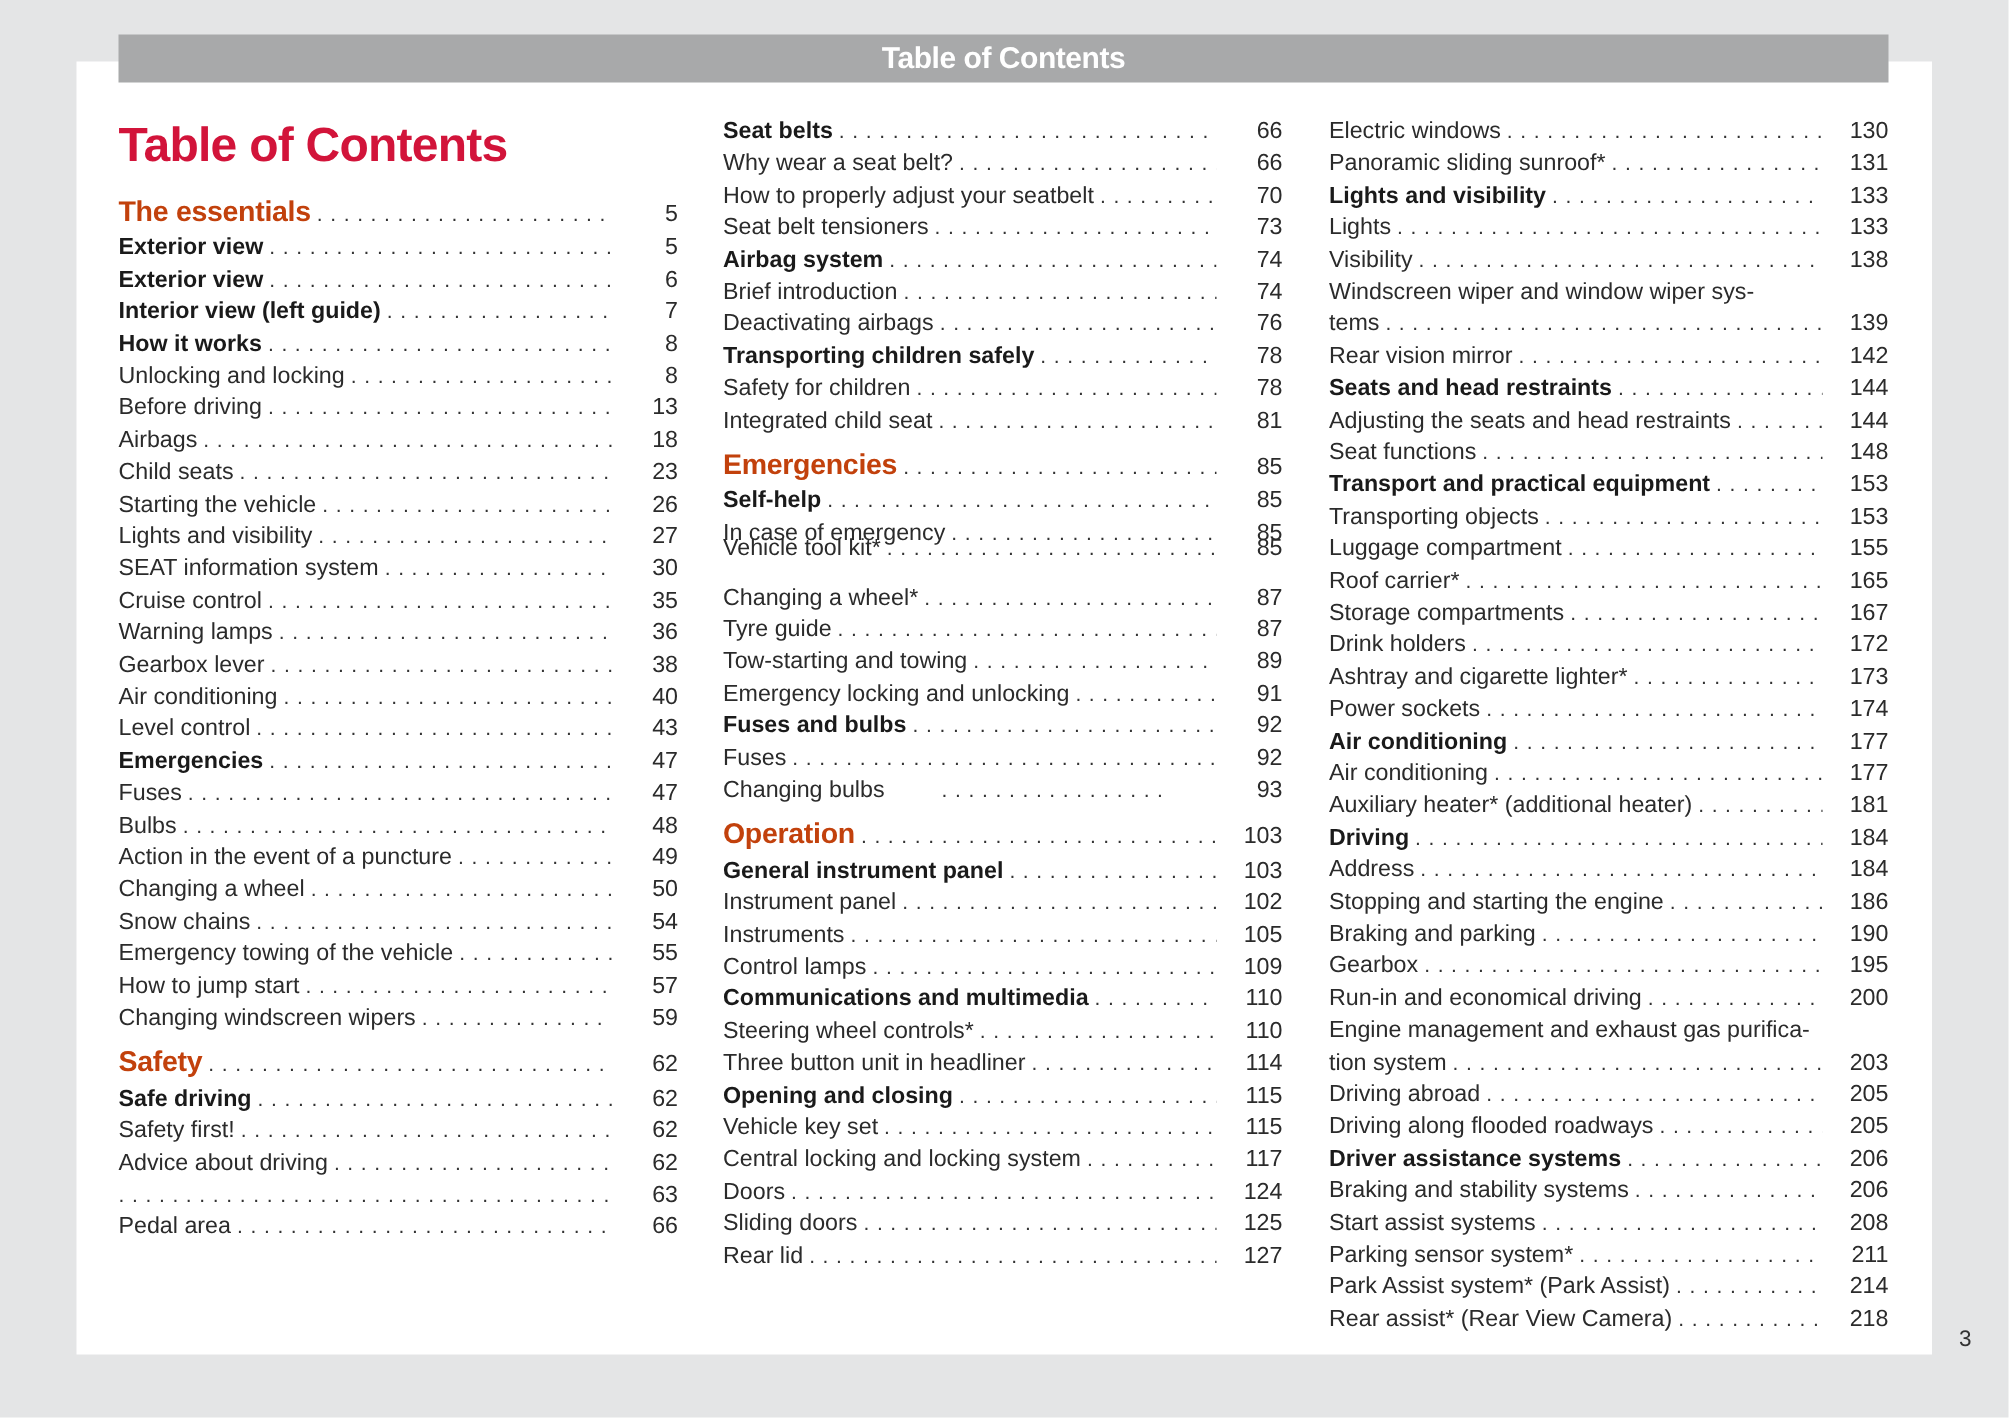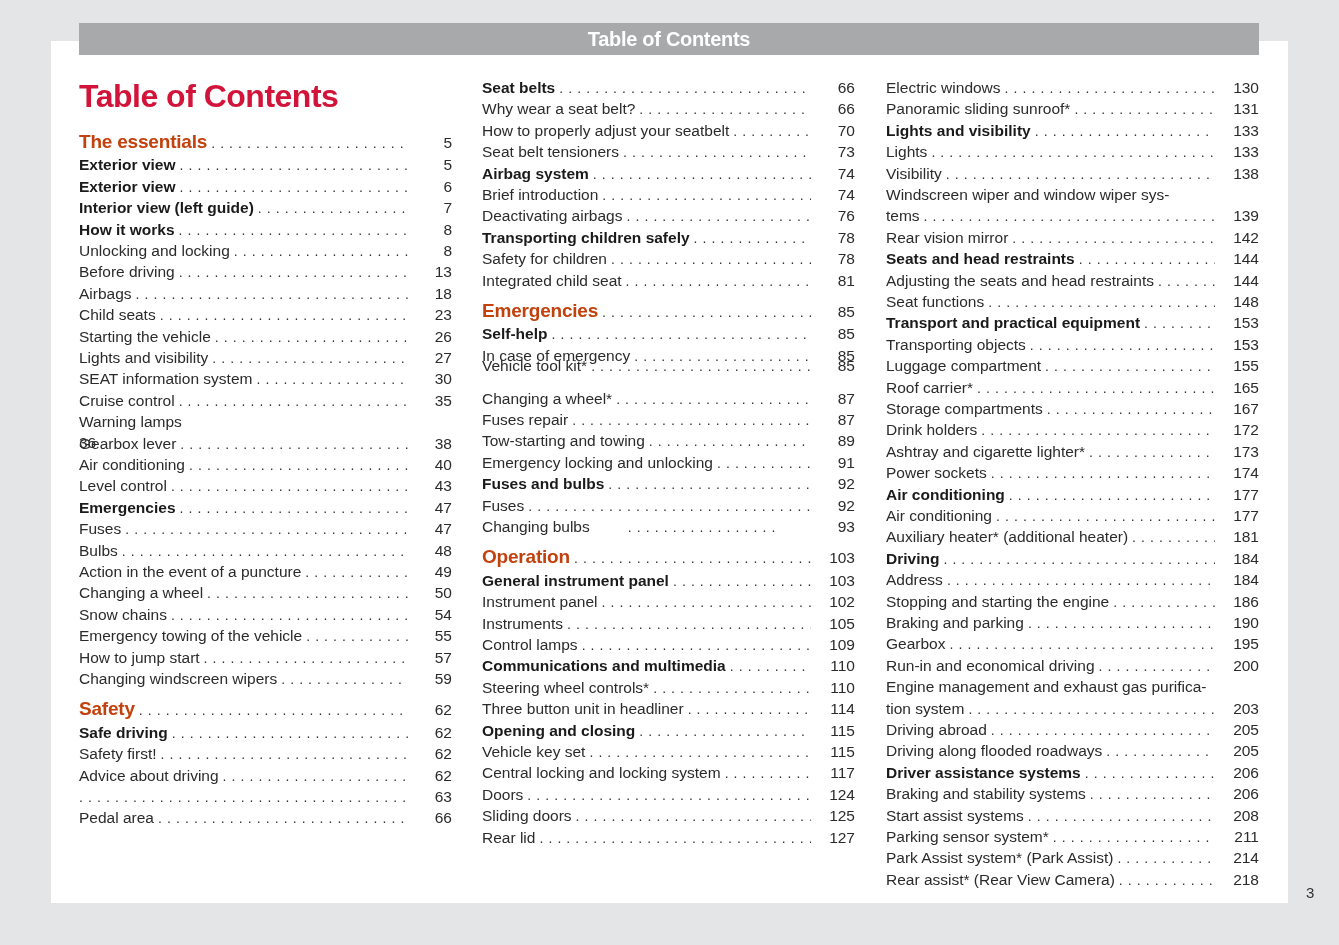--- a/index.html
+++ b/index.html
@@ -118,21 +118,21 @@
     <div class="row normal" style="top: 368.4px;">
       <span class="label">SEAT information system</span>
       <span class="dots"></span>
       <span class="num">30</span>
     </div>
     <div class="row normal" style="top: 389.8px;">
       <span class="label">Cruise control</span>
       <span class="dots"></span>
       <span class="num">35</span>
     </div>
-    <div class="row normal" style="top: 411.2px; flex-direction: column;">
+    <div class="row normal" style="top: 411.2px;">
       <span class="label">Warning lamps</span>
       <span class="dots"></span>
       <span class="num">36</span>
     </div>
     <div class="row normal" style="top: 432.6px;">
       <span class="label">Gearbox lever</span>
       <span class="dots"></span>
       <span class="num">38</span>
     </div>
     <div class="row normal" style="top: 454px;">
@@ -290,21 +290,21 @@
       <span class="label">Vehicle tool kit*</span>
       <span class="dots"></span>
       <span class="num">85</span>
     </div>
     <div class="row normal" style="top: 387.6px;">
       <span class="label">Changing a wheel*</span>
       <span class="dots"></span>
       <span class="num">87</span>
     </div>
     <div class="row normal" style="top: 409px;">
-      <span class="label">Fuses repair</span>
+      <span class="label">Tyre guide</span>
       <span class="dots"></span>
       <span class="num">87</span>
     </div>
     <div class="row normal" style="top: 430.4px;">
       <span class="label">Tow-starting and towing</span>
       <span class="dots"></span>
       <span class="num">89</span>
     </div>
     <div class="row normal" style="top: 451.8px;">
       <span class="label">Emergency locking and unlocking</span>

